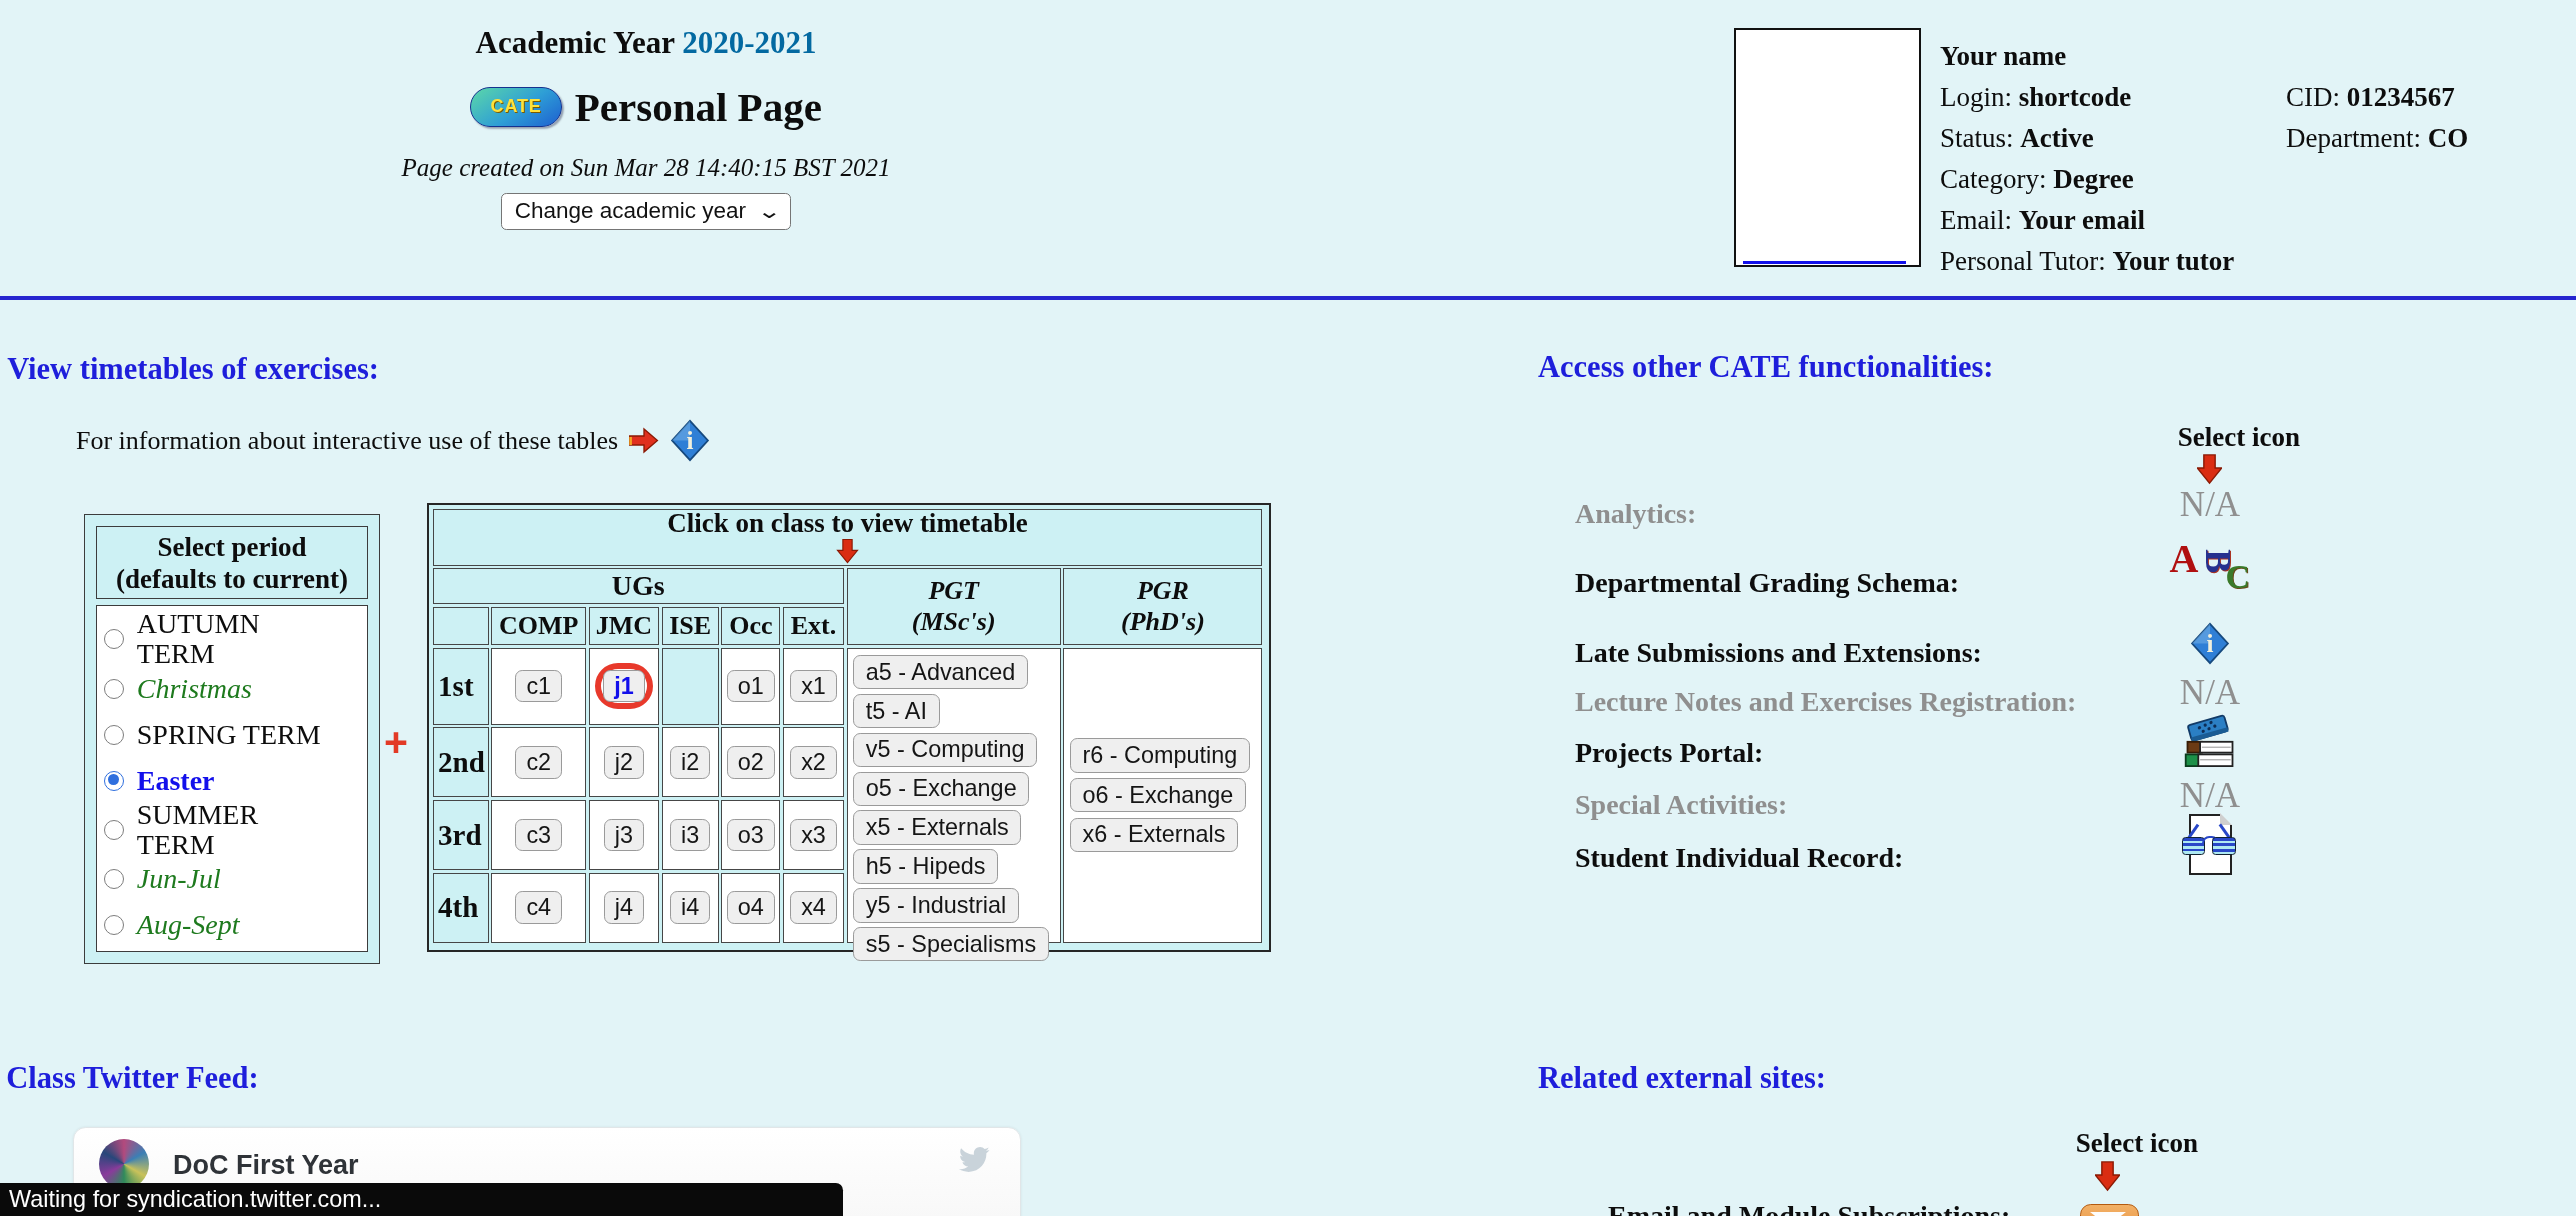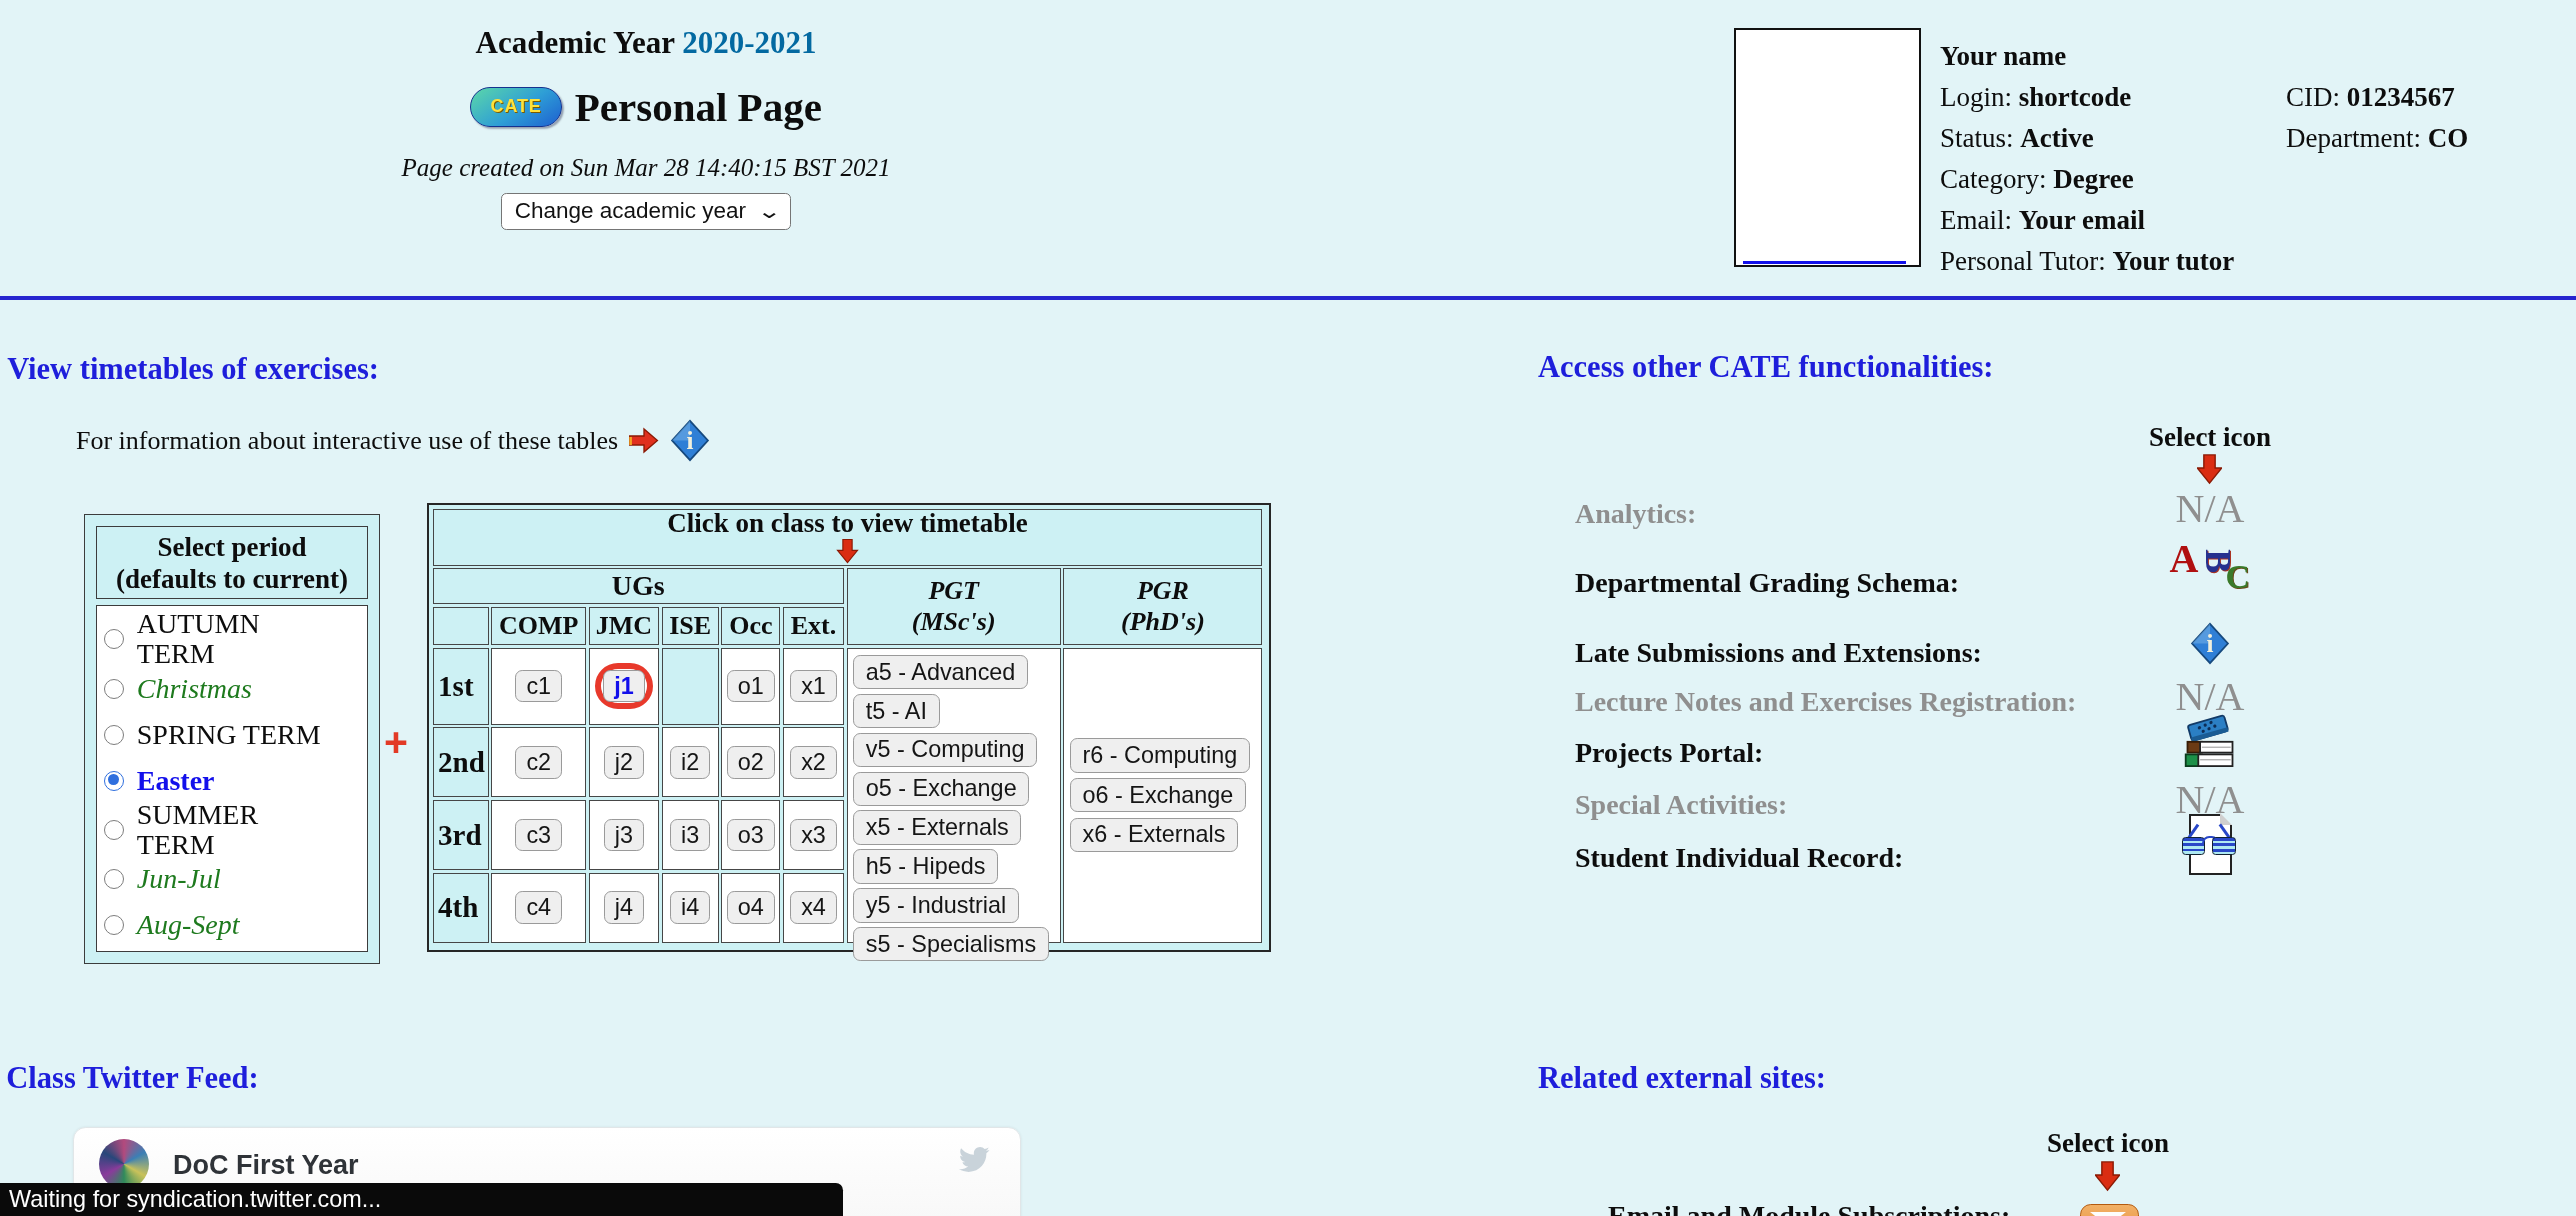--- a/index.html
+++ b/index.html
@@ -111,23 +111,23 @@
     font-family:"Liberation Sans",sans-serif;font-size:23.4px;color:#151515;
     padding:1.8px 10px;cursor:pointer;white-space:nowrap;
   }
   .btn.wide{padding:2.7px 11.7px;}
   .ring{border:6.3px solid #e8392b;border-radius:36px;padding:0.9px 2.7px;display:inline-block;line-height:0;}
   .btn.j1{color:#1310eb;font-weight:bold;}
 
   
   .func-label{font-weight:bold;font-size:28px;margin-top:8px;}
   .func-label.off{color:#8f8f8f;}
-  .na{color:#8f8f8f;font-size:40px;}
+  .na{color:#8f8f8f;font-size:35px;}
   .icon-col{width:180px;text-align:center;display:flex;justify-content:center;}
-  .sel-icon{font-weight:bold;font-size:27px;text-align:center;}
+  .sel-icon{font-weight:bold;font-size:27px;text-align:right;}
 
   
   .abc{position:relative;width:81px;height:57px;}
   .abc .a{position:absolute;left:0;top:1.8px;color:#b01010;font-weight:bold;font-size:40px;line-height:36px;}
   .abc .b{position:absolute;left:36px;top:7.2px;color:#26318f;font-weight:bold;font-size:36px;line-height:30.5px;transform:rotate(90deg);text-shadow:0.9px -0.9px 0 #a32;}
   .abc .c{position:absolute;left:56px;top:21.6px;color:#3a7a2a;font-weight:bold;font-size:34px;line-height:32px;text-shadow:0.9px 0.9px 0 #6a4a1a;}
 
   
   .rec{position:relative;width:57px;height:65px;}
   .rec .page{position:absolute;left:7.2px;top:0;width:43px;height:61px;background:#fff;border:2.7px solid #222;box-sizing:border-box;}

